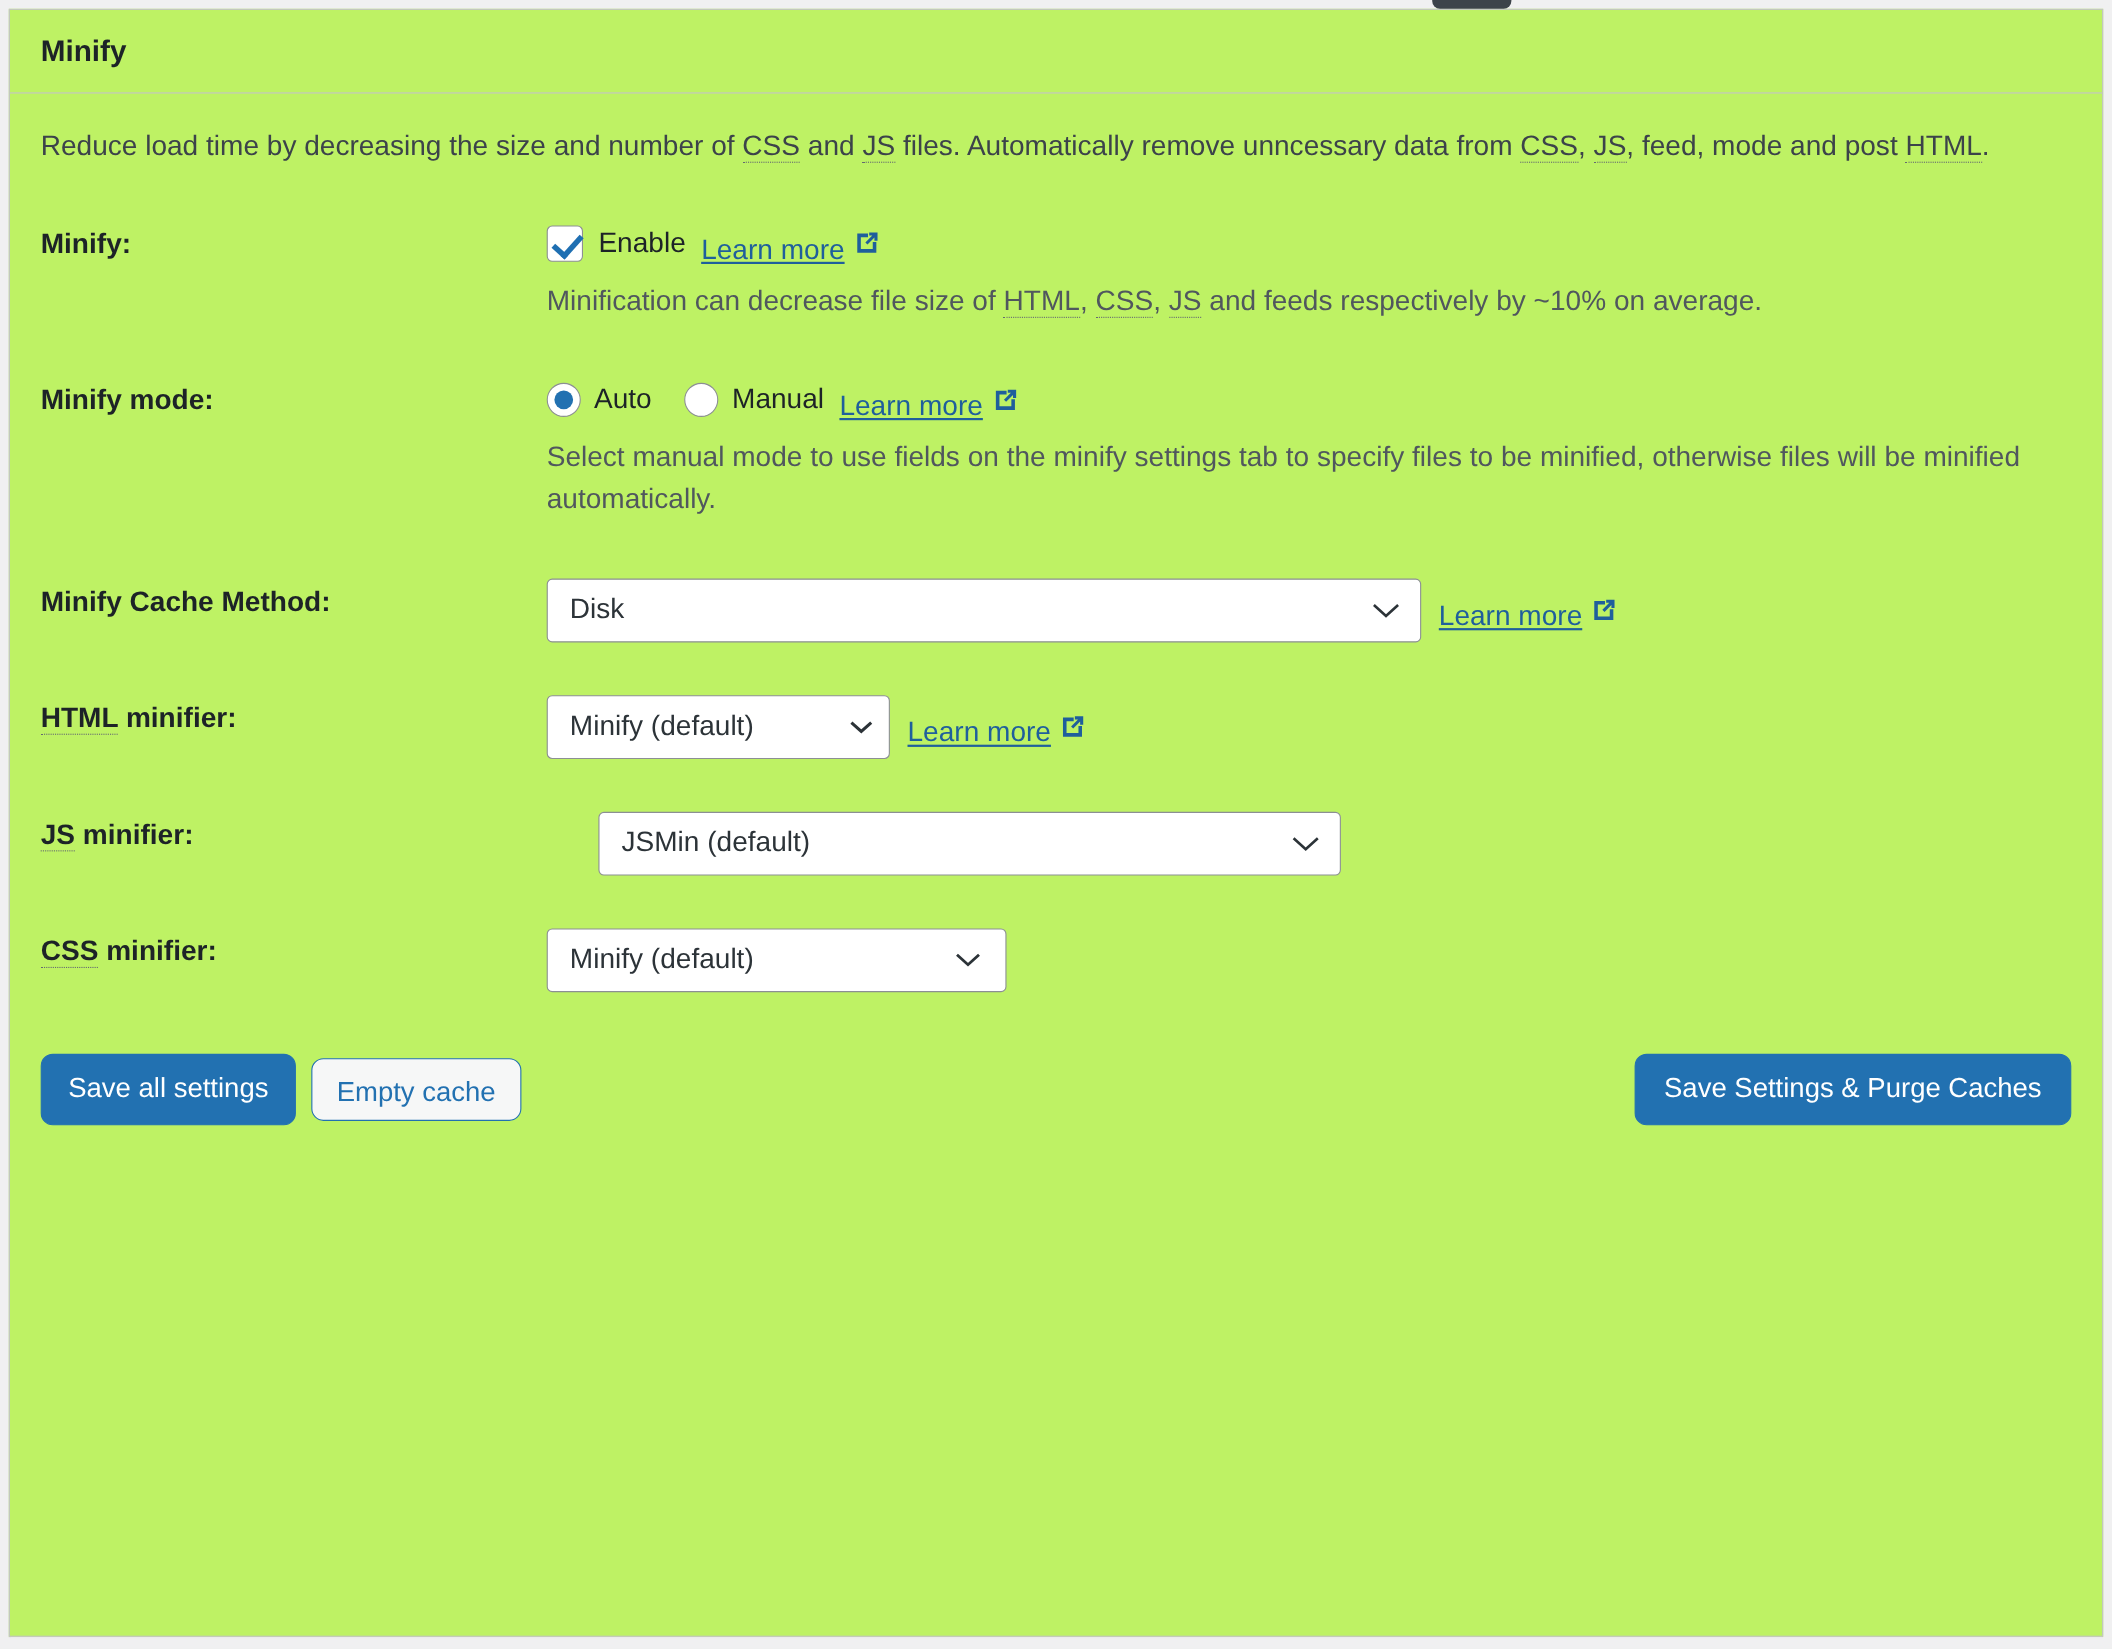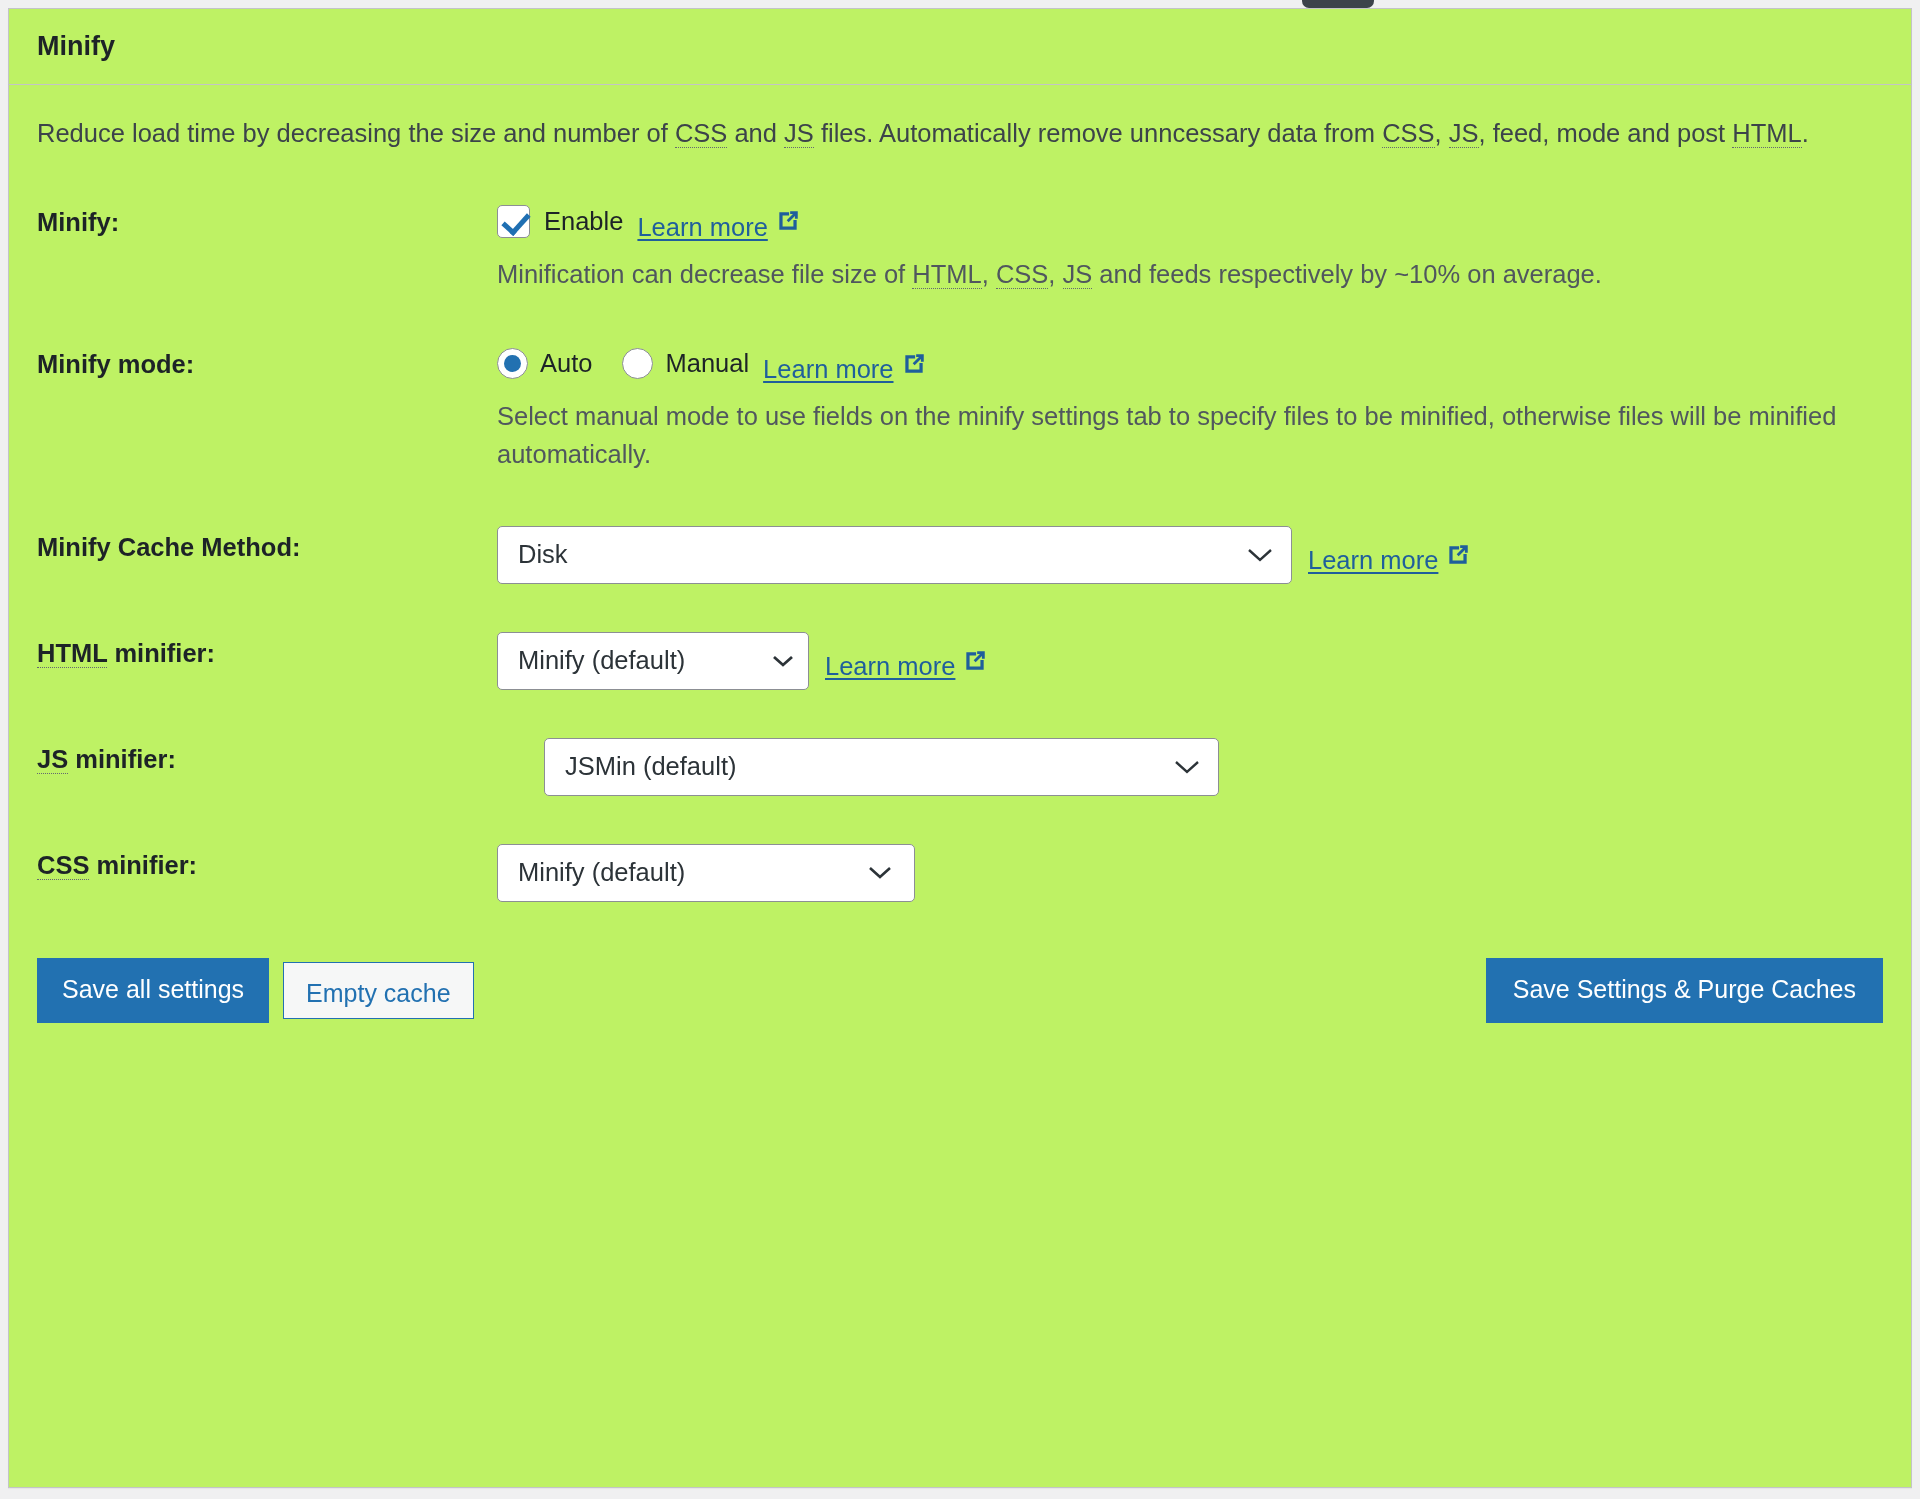--- a/index.html
+++ b/index.html
@@ -235,21 +235,21 @@
     justify-content: space-between;
     padding: 0 28px 0 28px;
     margin-top: 10px;
   }
   .footer-left { display: flex; align-items: center; gap: 14px; }
 
   .btn {
     font-family: "Liberation Sans", sans-serif;
     font-size: 25px;
     line-height: 1;
-    border-radius: 0;
+    border-radius: 11px;
     cursor: pointer;
     white-space: nowrap;
   }
   .btn-primary {
     background: #2271b1;
     border: 1px solid #2271b1;
     color: #ffffff;
     padding: 18px 24px 20px 24px;
     font-weight: 400;
   }

